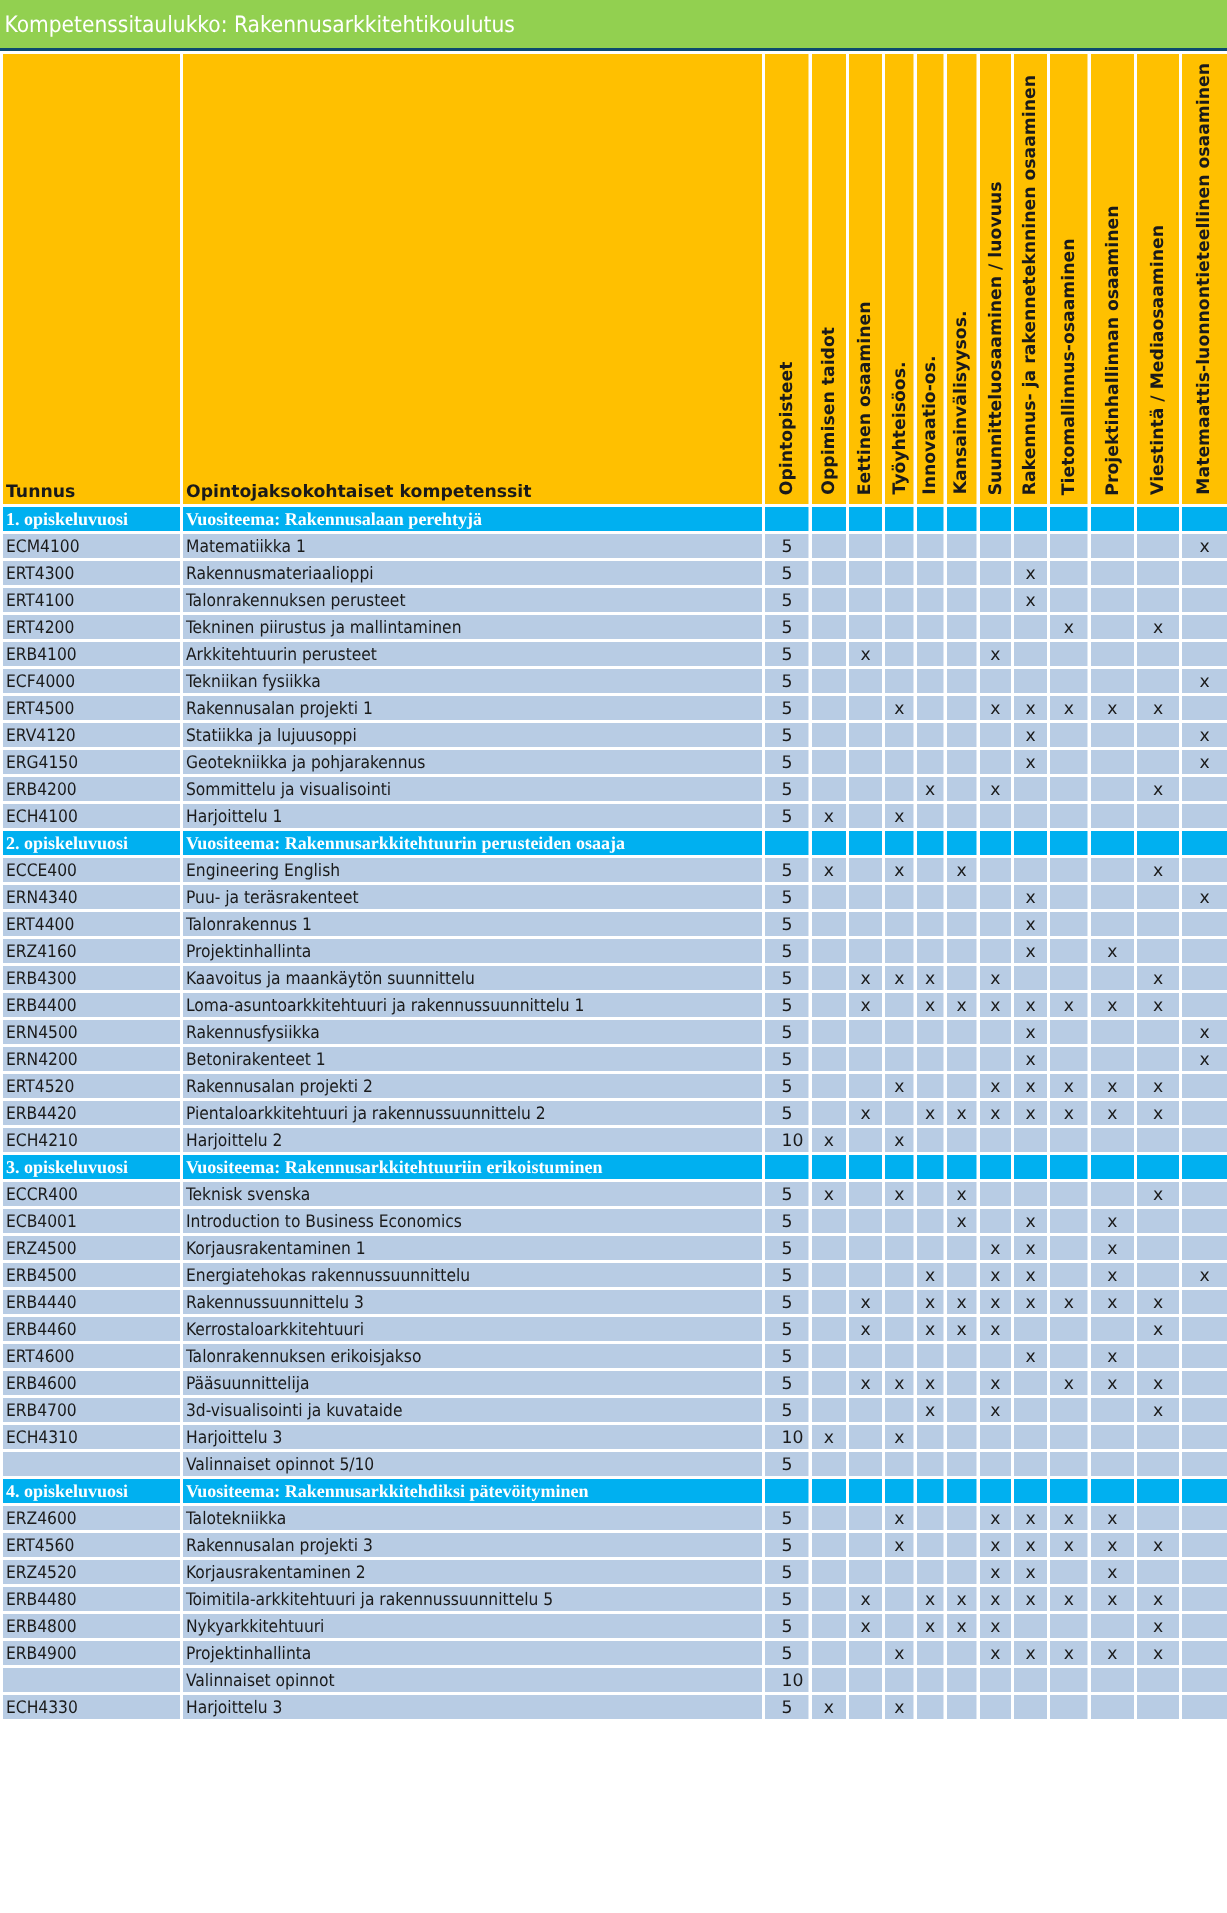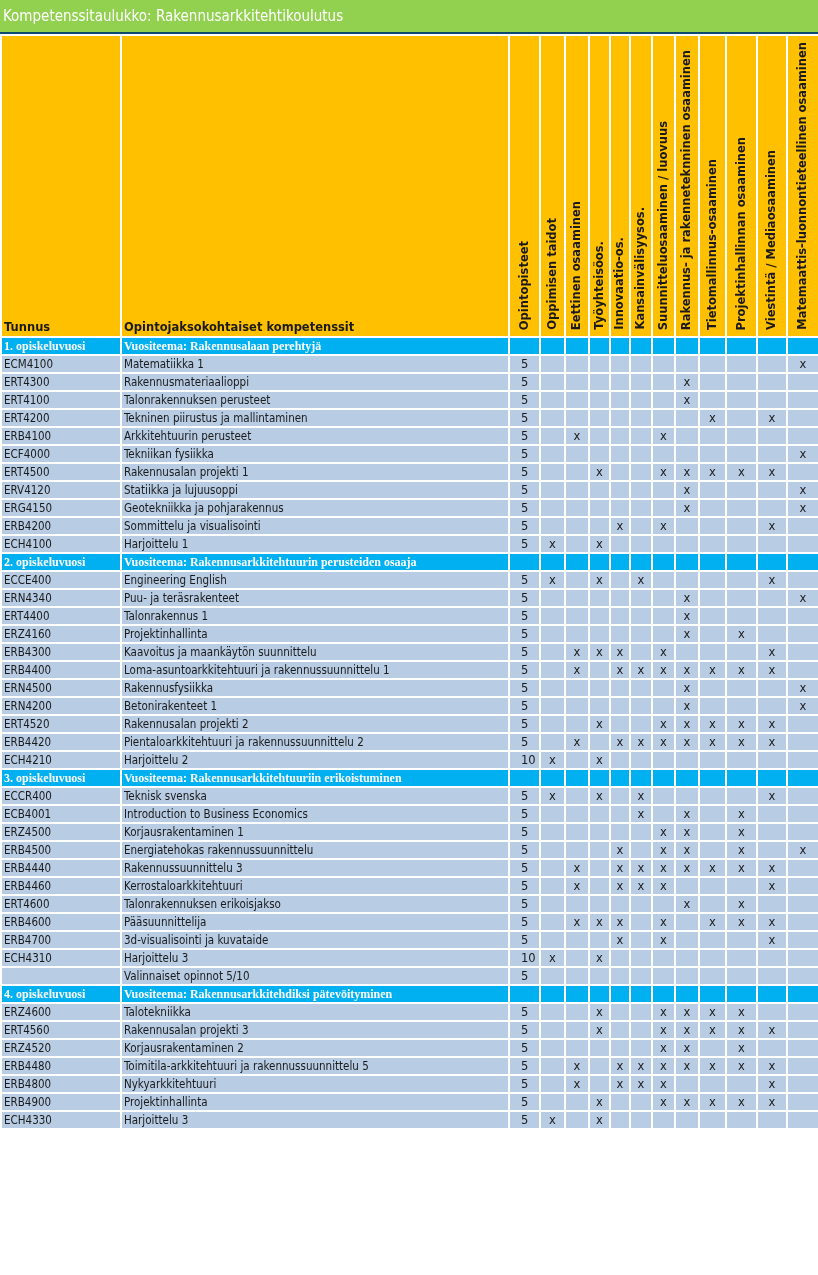--- a/index.html
+++ b/index.html
@@ -756,20 +756,36 @@
         <td class="mk"></td>
         <td class="mk"></td>
         <td class="mk">x</td>
         <td class="mk">x</td>
         <td class="mk">x</td>
         <td class="mk">x</td>
         <td class="mk">x</td>
         <td class="mk"></td>
       </tr>
       <tr class="course">
+        <td class="code"></td>
+        <td class="name">Valinnaiset opinnot</td>
+        <td class="op">10</td>
+        <td class="mk"></td>
+        <td class="mk"></td>
+        <td class="mk"></td>
+        <td class="mk"></td>
+        <td class="mk"></td>
+        <td class="mk"></td>
+        <td class="mk"></td>
+        <td class="mk"></td>
+        <td class="mk"></td>
+        <td class="mk"></td>
+        <td class="mk"></td>
+      </tr>
+      <tr class="course">
         <td class="code">ECH4330</td>
         <td class="name">Harjoittelu 3</td>
         <td class="op">5</td>
         <td class="mk">x</td>
         <td class="mk"></td>
         <td class="mk">x</td>
         <td class="mk"></td>
         <td class="mk"></td>
         <td class="mk"></td>
         <td class="mk"></td>

